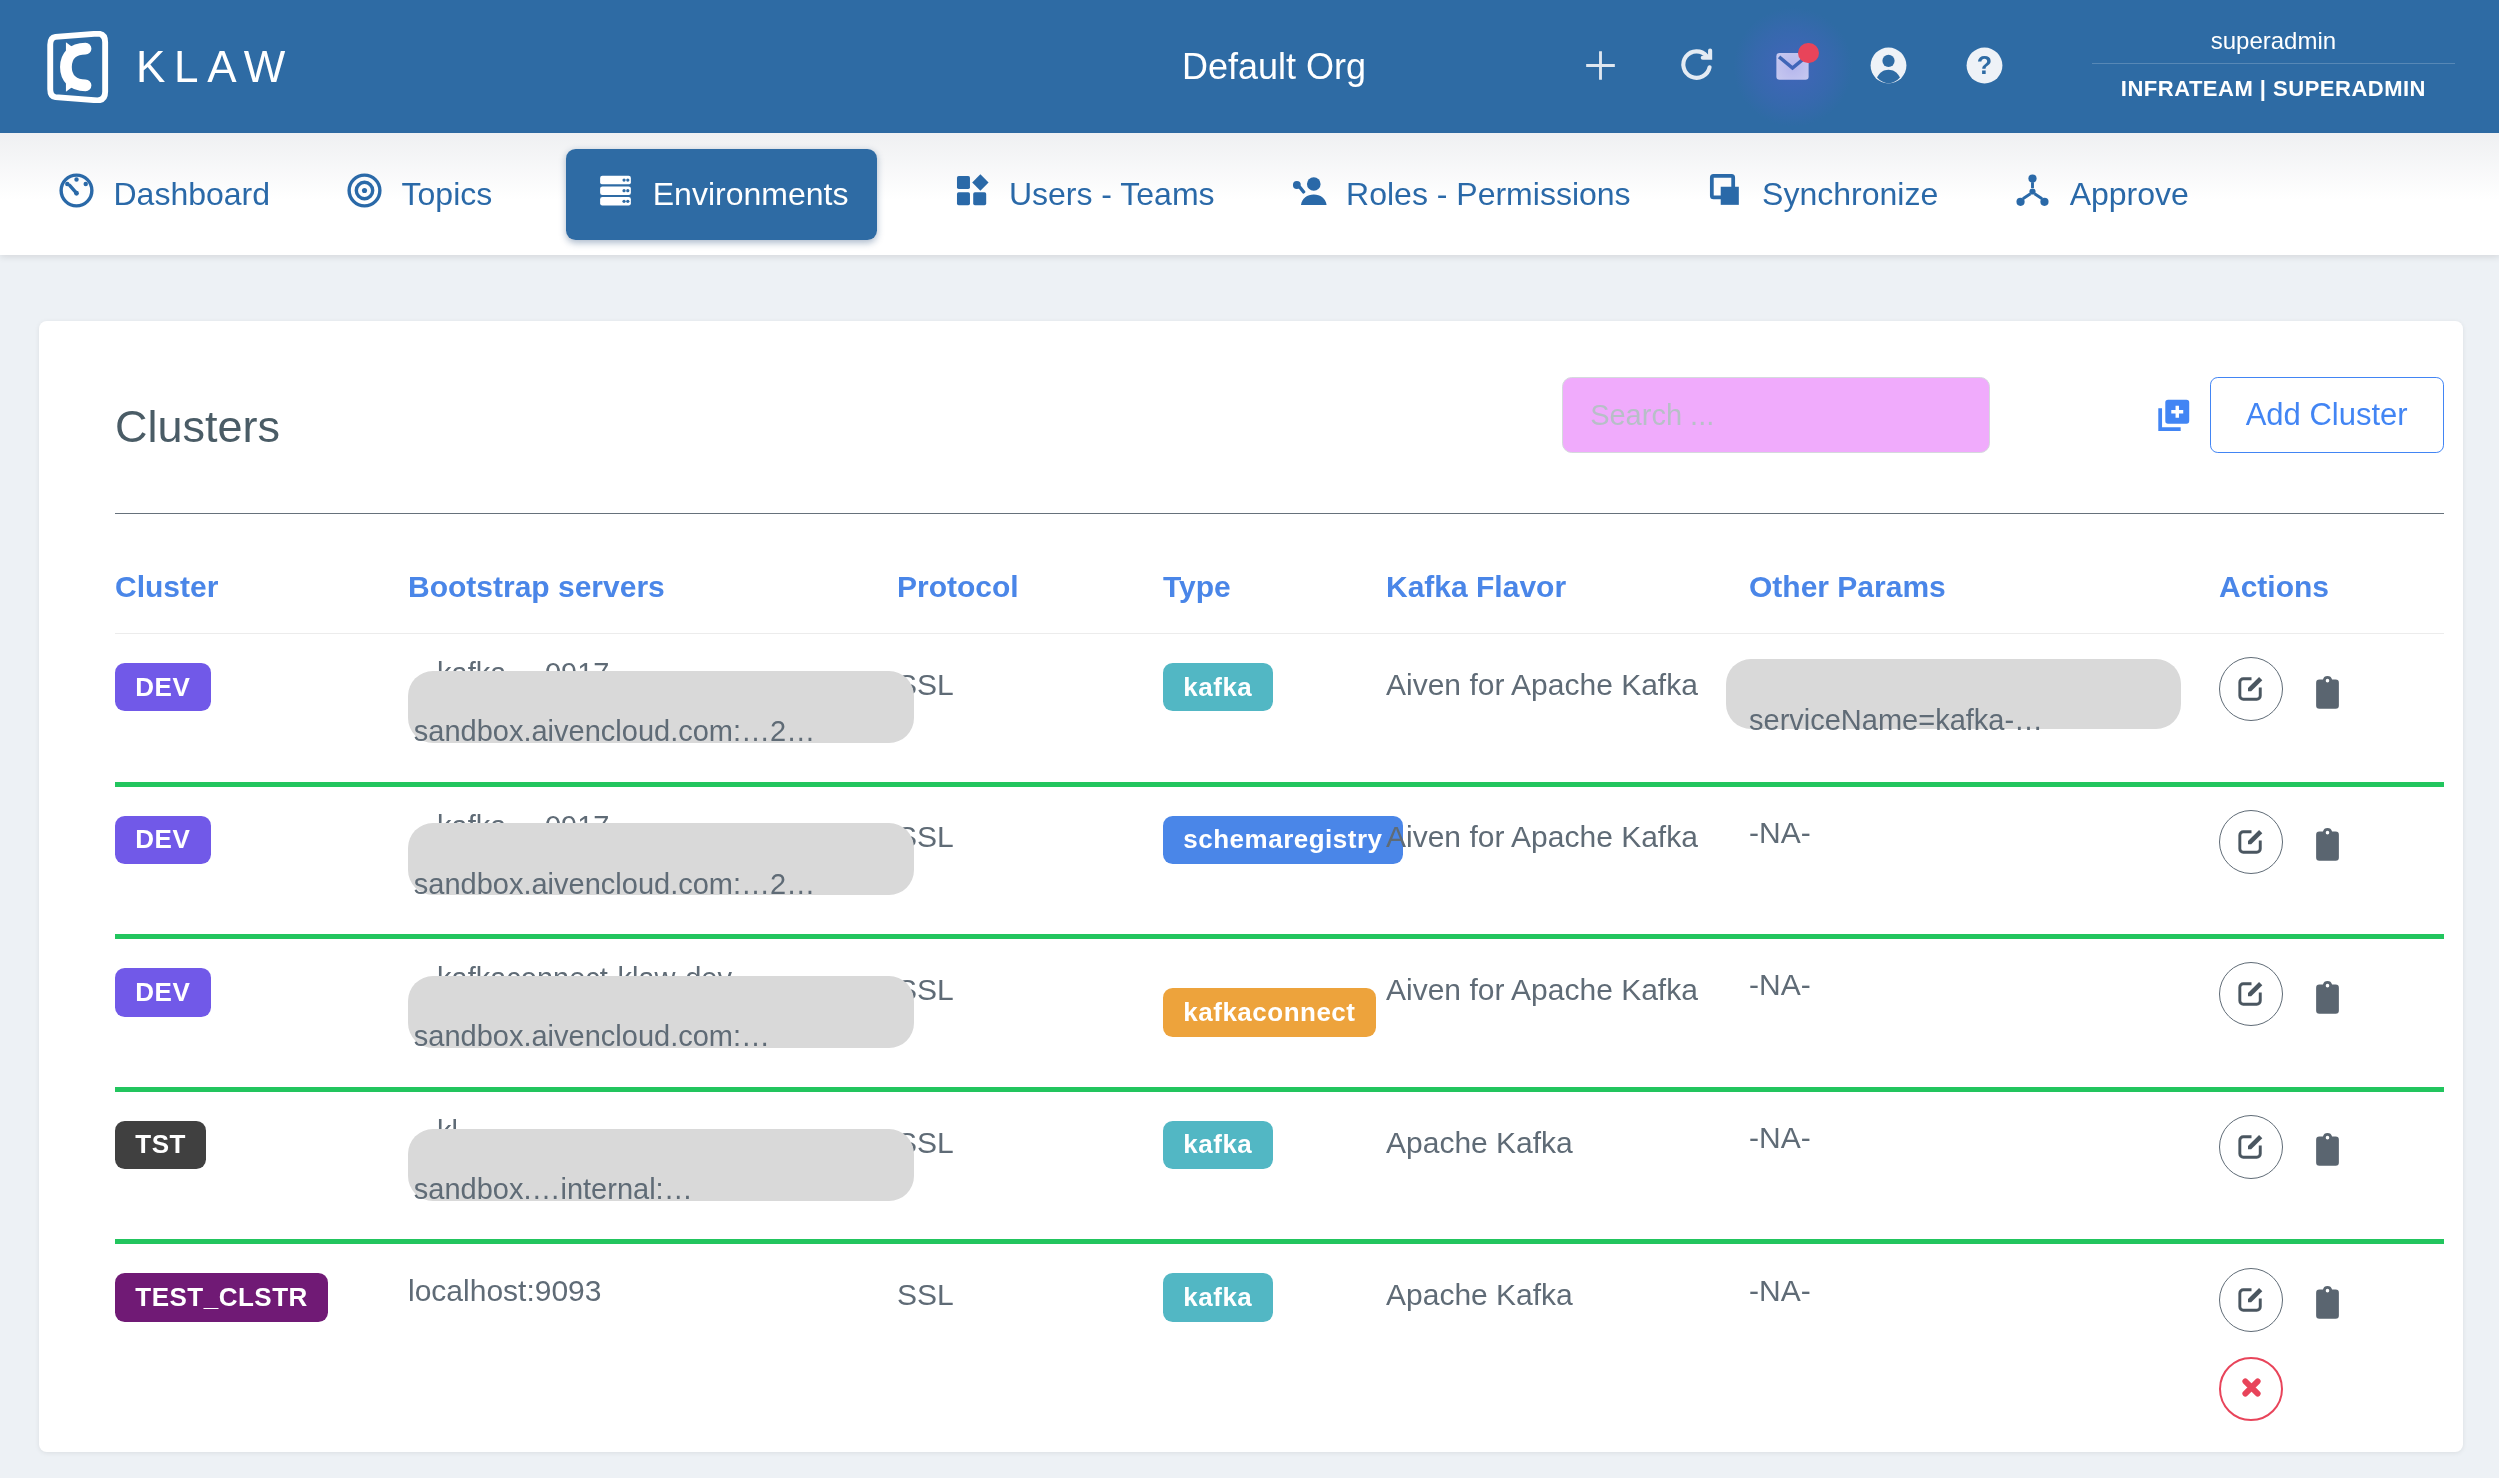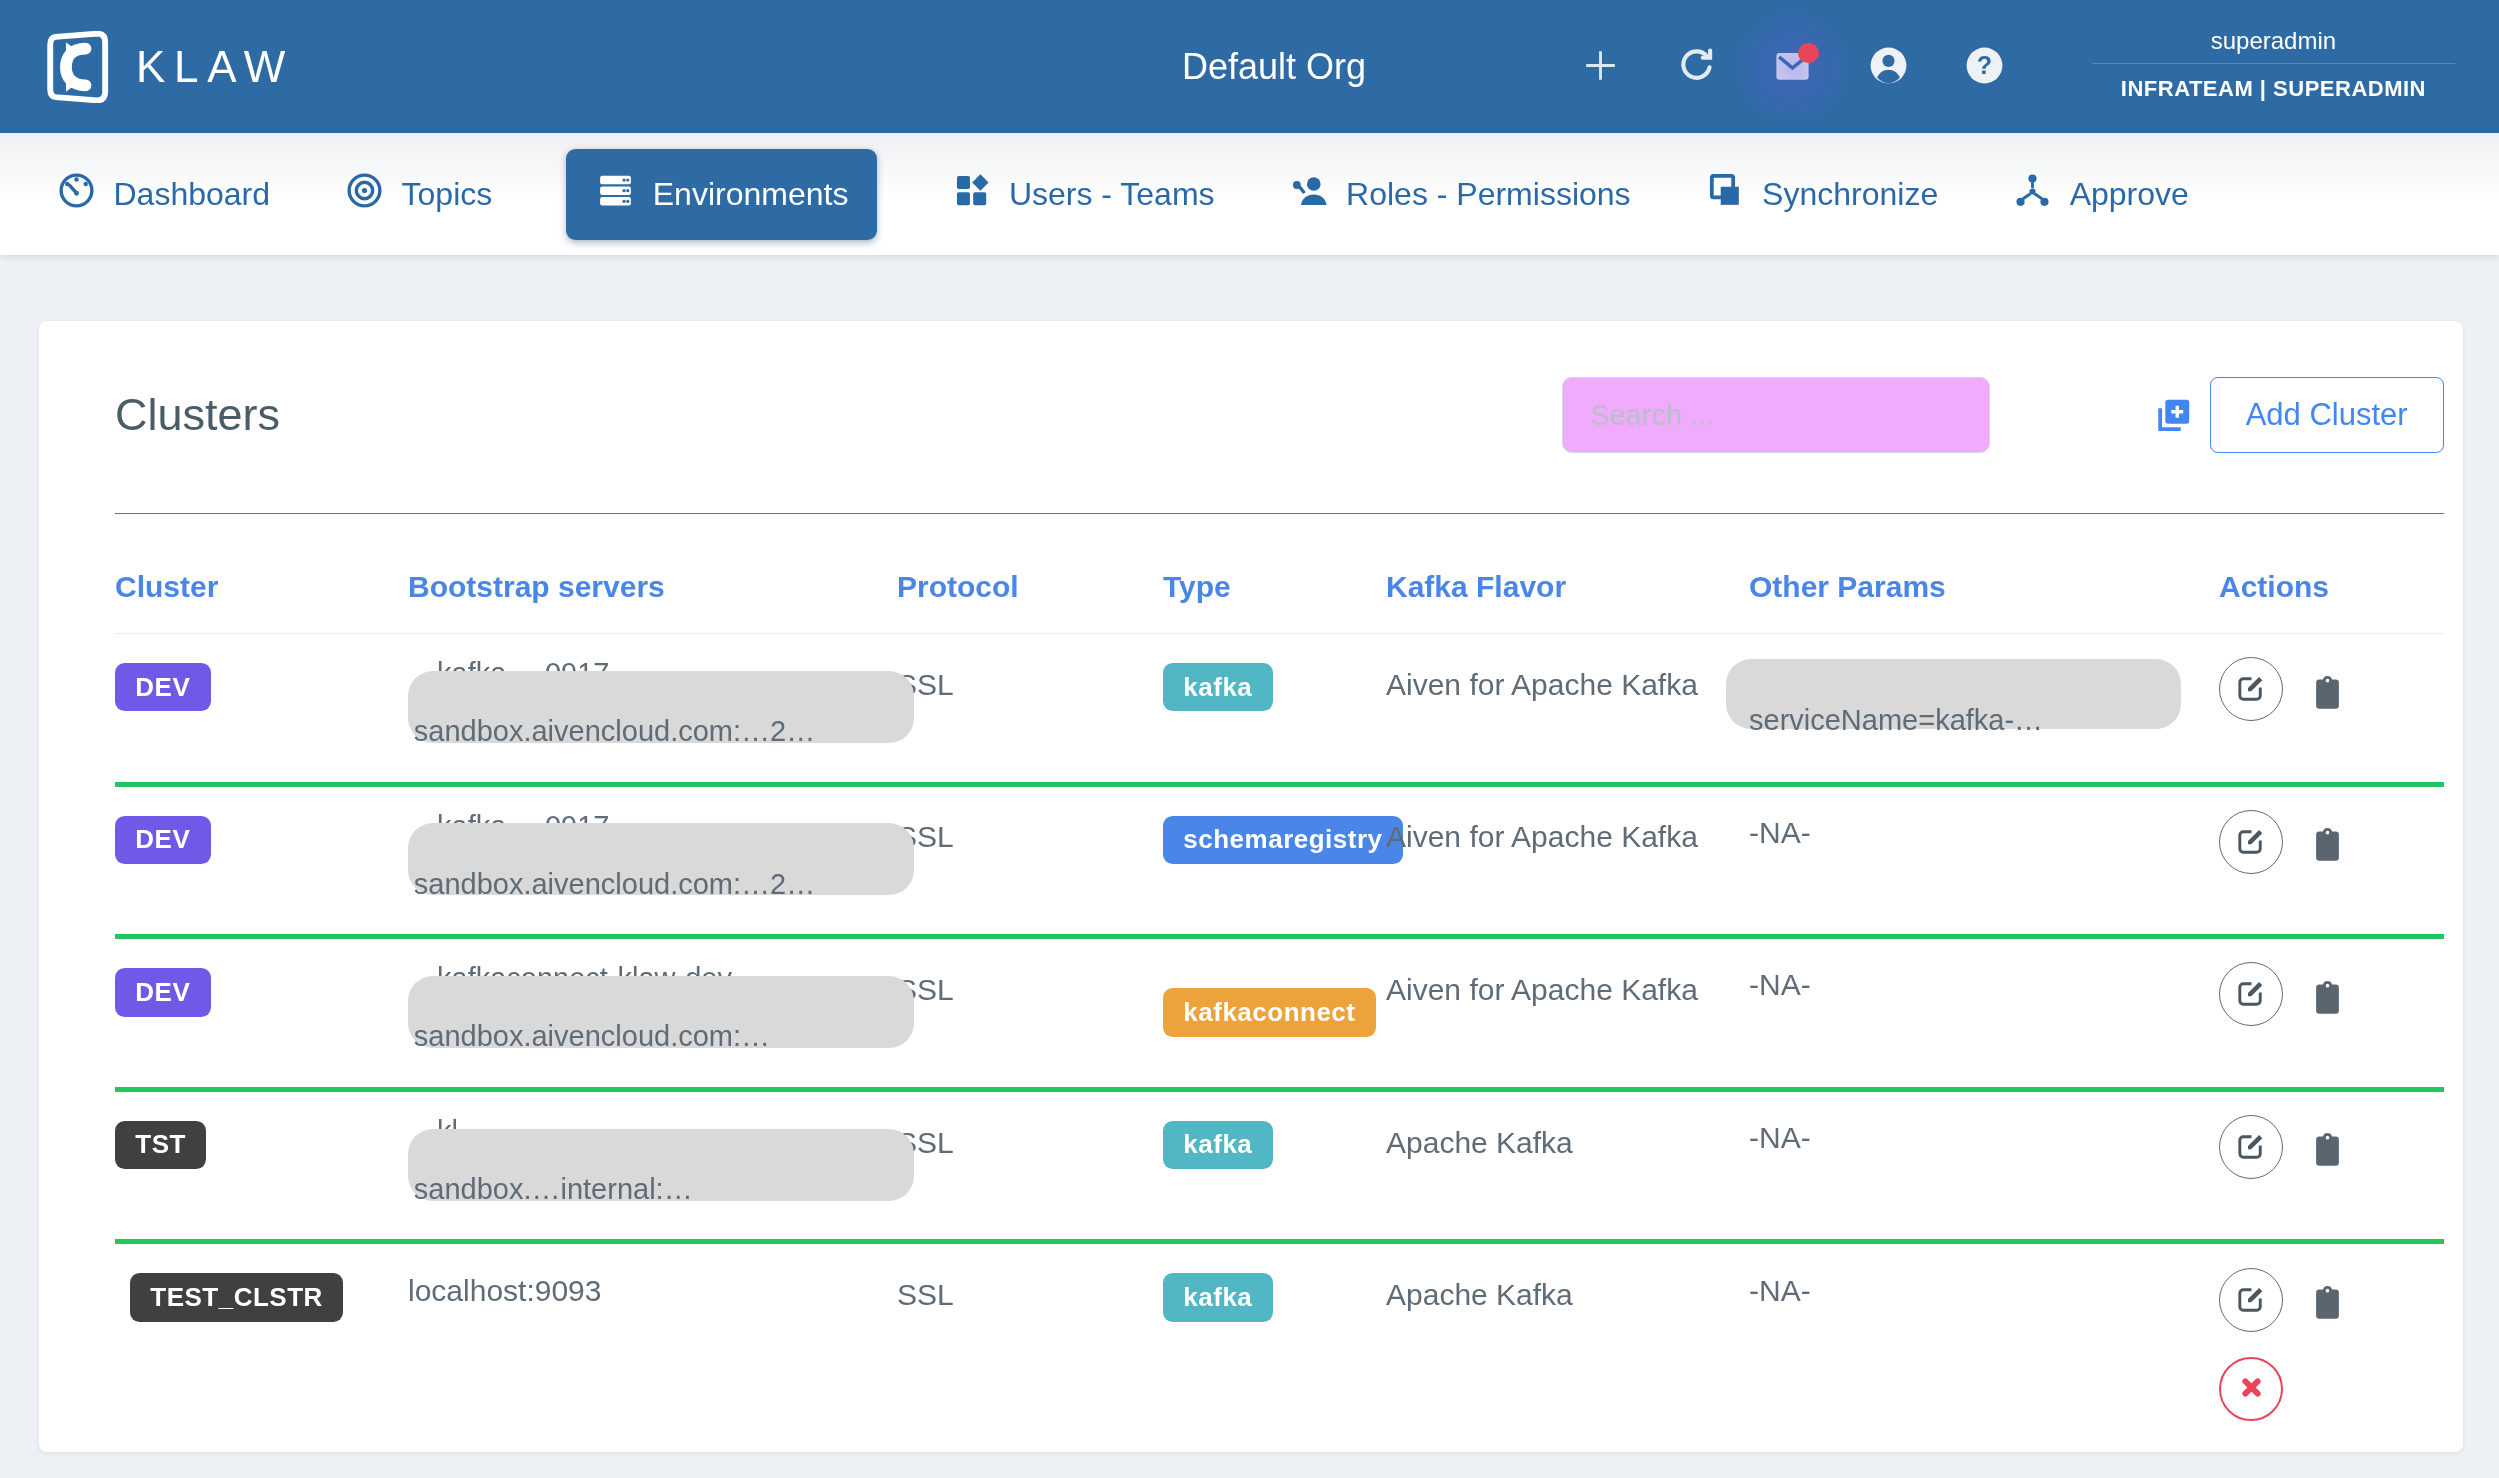--- a/index.html
+++ b/index.html
@@ -59,21 +59,21 @@
   .tab.active {
     background: #2e6ba4; color: #fff; padding: 21px 29px; border-radius: 9.7px;
     box-shadow: 0 2.9px 7.8px rgba(20,60,110,.35);
   }
   
   .card {
     margin: 66px 37px 0 39px; height: 1131px; background: #fff;
     border-radius: 7.8px; box-shadow: 0 1px 4.8px rgba(0,0,0,.08);
     padding: 0 19.4px 0 76px;
   }
-  .card-head { display: flex; align-items: center; padding-top: 56px; }
+  .card-head { display: flex; align-items: flex-end; padding-top: 56px; }
   .page-title { font-size: 45px; color: #4a5c66; font-weight: 500; }
   .head-right { margin-left: auto; display: flex; align-items: center; }
   .search-input {
     width: 428px; height: 76px; border: 1.9px solid #d5d9dd; border-radius: 9.7px;
     font-size: 29px; padding: 0 27px; color: #5f6b76; outline: none;
     font-family: "Liberation Sans", sans-serif; background: #f0abfc;
   }
   .search-input::placeholder { color: #b7bfc7; }
   .addwrap { display: flex; align-items: center; margin-left: 163px; gap: 15.5px; }
   .add-icon svg { width: 41px; height: 41px; display: block; cursor: pointer; }
@@ -475,21 +475,21 @@
             </svg>
           </span>
         </button>
       </div>
 
     </div>
   </div>
 
   <div class="grid trow">
     <div>
-      <span class="badge" style="background: #404040; margin-left: 15px;">TEST_CLSTR</span>
+      <span class="badge" style="background: #701a75;">TEST_CLSTR</span>
     </div>
     <div>
       <span class="cellv">localhost:9093</span>
       
     </div>
     <div class="cellv">SSL</div>
     <div>
       <span class="badge" style="background: rgb(82, 183, 196);">kafka</span>
     </div>
     <div class="cellv">Apache Kafka</div>

